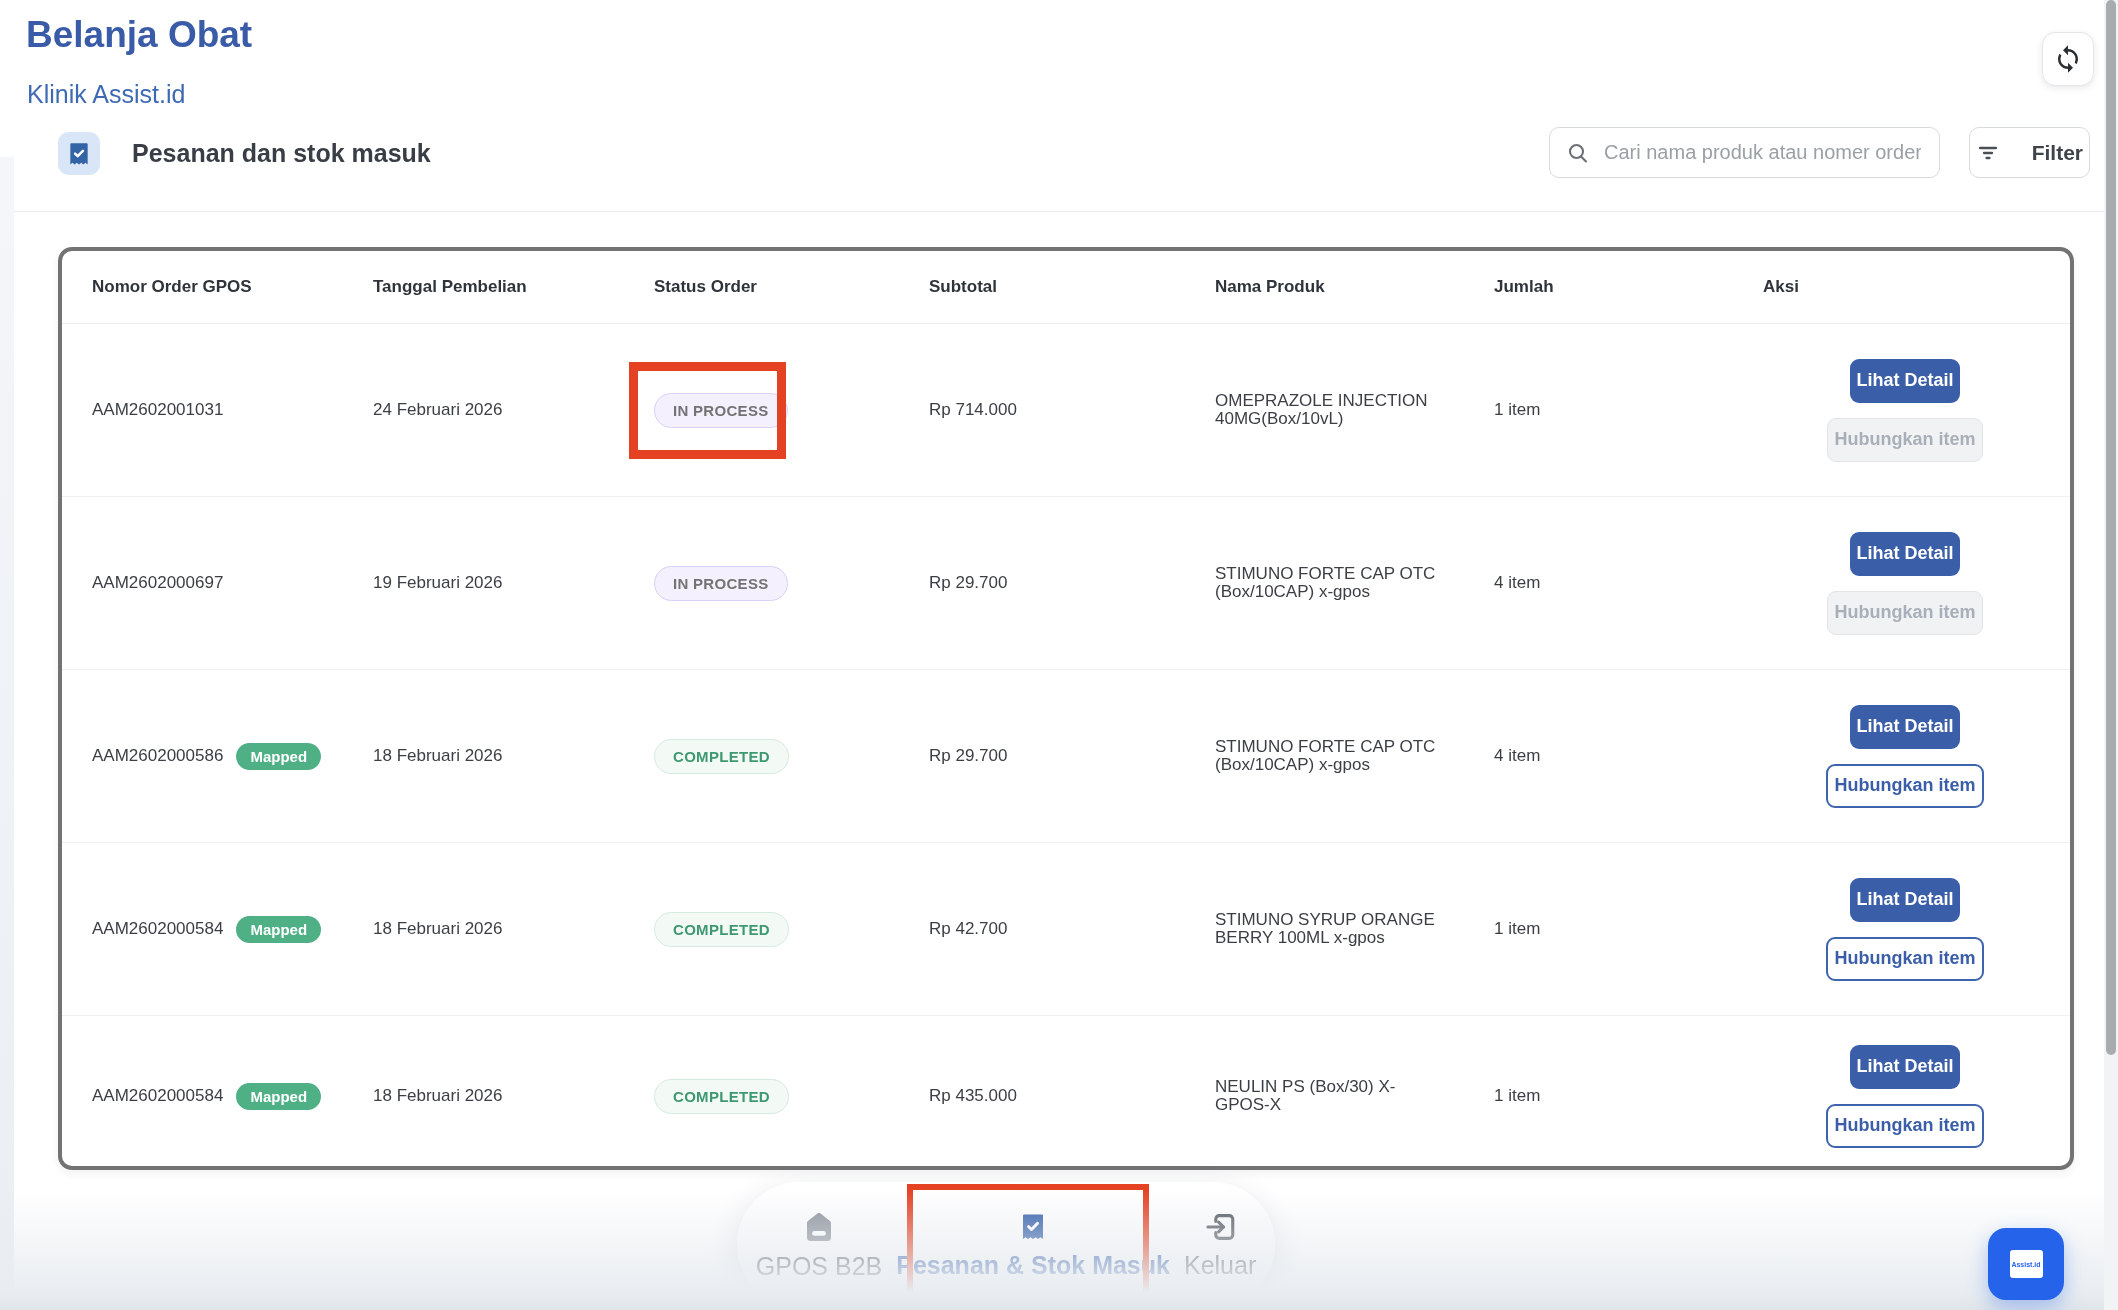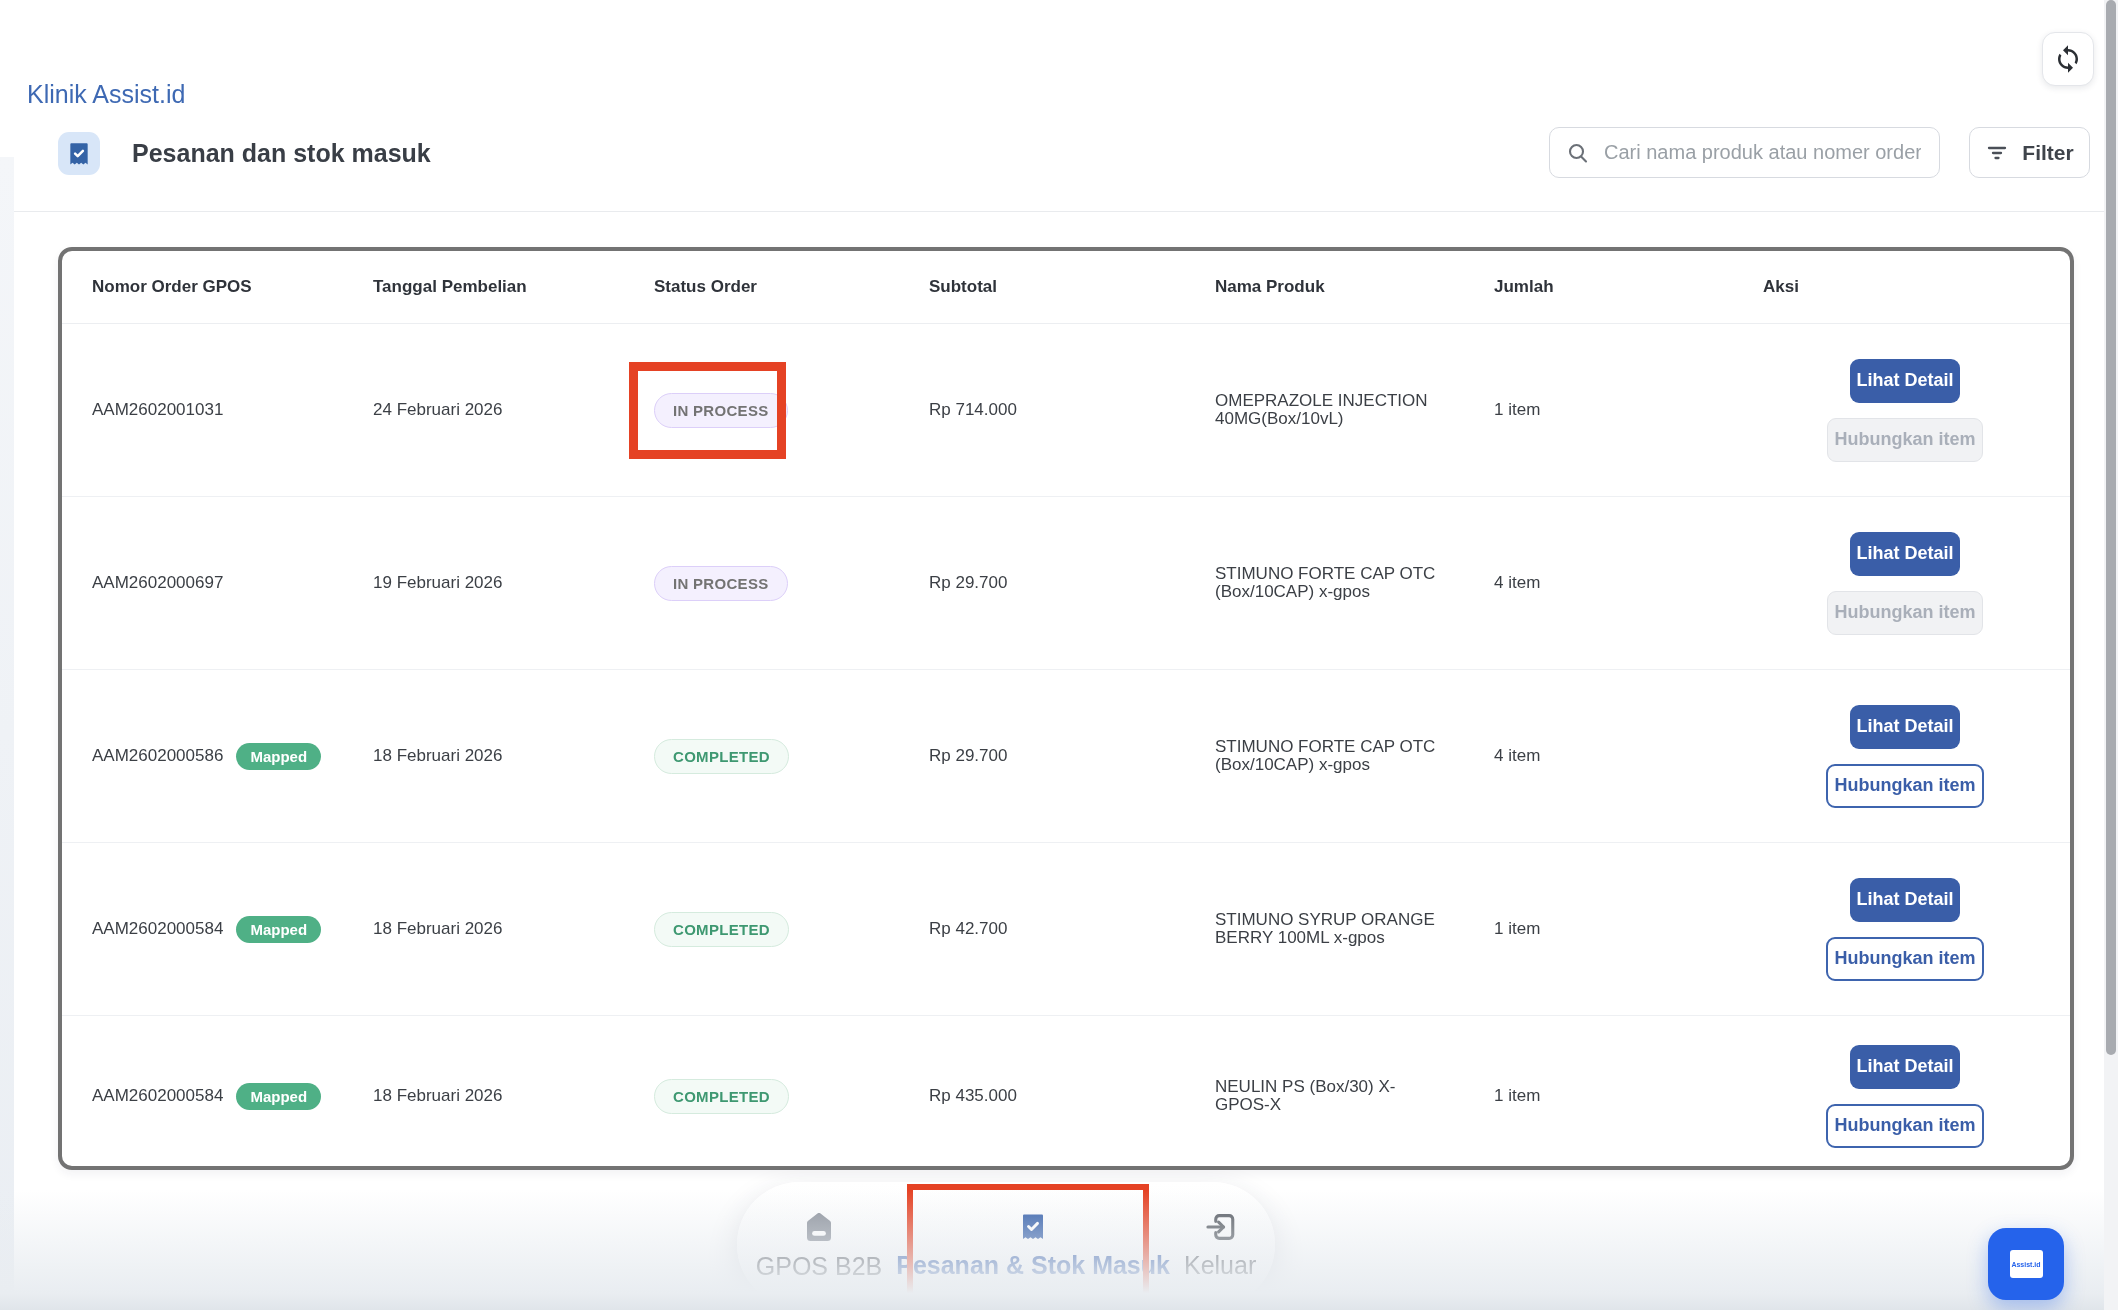--- a/index.html
+++ b/index.html
@@ -26,21 +26,21 @@
 
   
   .search-box{position:absolute;left:1549px;top:127px;width:391px;height:51px;box-sizing:border-box;
     border:1px solid #d7dae0;border-radius:10px;background:#fff;display:flex;align-items:center;
     gap:12px;padding:0 16px;}
   .search-box input{border:none;outline:none;flex:1;font-size:20px;color:#3c4043;
     font-family:"Liberation Sans",sans-serif;background:transparent;}
   .search-box input::placeholder{color:#9aa0a6;}
   .filter-btn{position:absolute;left:1969px;top:127px;width:121px;height:51px;box-sizing:border-box;
     border:1px solid #d7dae0;border-radius:10px;background:#fff;display:flex;align-items:center;
-    justify-content:center;gap:13px;font-size:21px;font-weight:700;color:#3f444b;cursor:pointer;}
+    justify-content:space-between;gap:13px;font-size:21px;font-weight:700;color:#3f444b;cursor:pointer;}
   .header-divider{position:absolute;left:14px;width:2104px;top:211px;height:1px;background:#e9ebee;}
 
   
   .table-card{position:absolute;left:58px;top:247px;width:2016px;height:923px;box-sizing:border-box;
     background:#fff;border:4px solid #737373;border-radius:14px;box-shadow:0 4px 10px rgba(30,42,66,.06);
     overflow:hidden;}
   .t-grid{display:grid;grid-template-columns:281px 281px 275px 286px 279px 269px 1fr;
     align-items:center;padding:0 16px 0 30px;}
   .t-header{height:72px;border-bottom:1px solid #eceef1;font-size:17px;font-weight:700;color:#2f333a;}
   .t-row{height:172px;border-bottom:1px solid #eef0f3;font-size:17px;color:#3b3f45;}
@@ -84,20 +84,21 @@
   .scroll-track{position:absolute;right:0;top:0;width:14px;height:1310px;background:#f2f3f5;}
   .scroll-thumb{position:absolute;right:2px;top:0;width:10px;height:1055px;background:#a8abb0;border-radius:6px;}
 </style>
 </head>
 <body>
 
 <div class="viewport">
 
   <div class="left-strip"></div>
 
+  <div class="page-title">Belanja Obat</div>
   <div class="page-subtitle">Klinik Assist.id</div>
 
   <button class="refresh-btn">
     <span style="display:flex;">
       <svg width="30" height="30" viewBox="0 0 24 24" fill="#2b2f34">
           <path d="M12 4V1L8 5l4 4V6c3.31 0 6 2.69 6 6 0 1.01-.25 1.97-.7 2.8l1.46 1.46C19.54 15.03 20 13.57 20 12c0-4.42-3.58-8-8-8zm0 14c-3.31 0-6-2.69-6-6 0-1.01.25-1.97.7-2.8L5.24 7.74C4.46 8.97 4 10.43 4 12c0 4.42 3.58 8 8 8v3l4-4-4-4v3z"></path>
         </svg>
     </span>
   </button>
 

